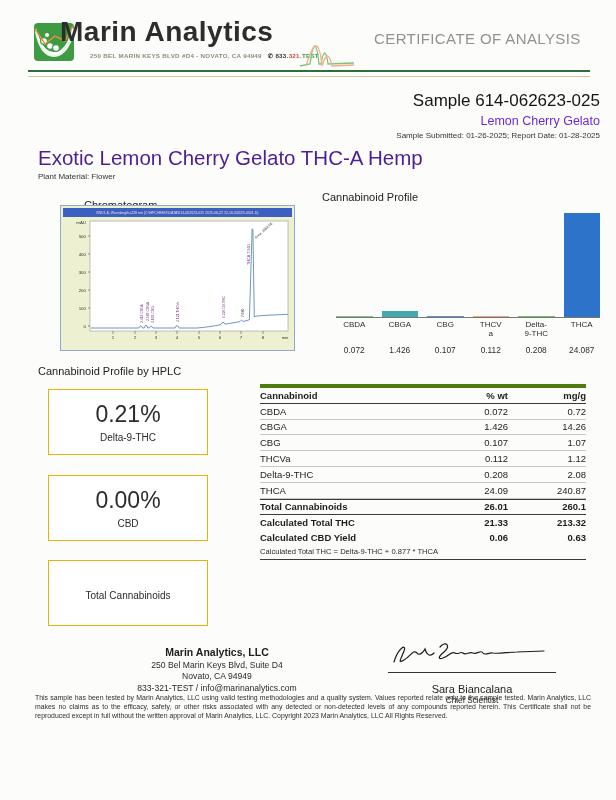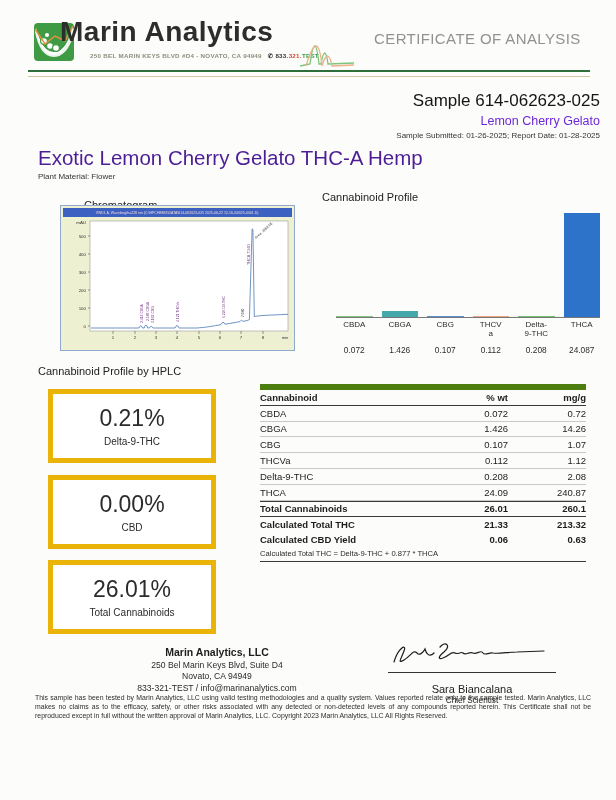--- a/index.html
+++ b/index.html
@@ -29,29 +29,29 @@
   .chrom-wrap{position:absolute;left:60px;top:205px;width:235px;height:146px;}
   
   .chart{position:absolute;left:336px;top:209px;width:264px;}
   .bars{display:flex;align-items:flex-end;justify-content:center;gap:9px;height:108px;border-bottom:1px solid #777;}
   .bar{width:37px;}
   .brow{display:flex;justify-content:center;gap:9px;margin-top:2px;}
   .bcell{width:37px;text-align:center;font-size:8px;color:#2c2c2c;white-space:pre-line;line-height:1.15;}
   .vrow{display:flex;justify-content:center;gap:9px;margin-top:7px;}
   .vcell{width:37px;text-align:center;font-size:8.3px;color:#2c2c2c;}
   
-  .hbox{position:absolute;left:48px;width:158px;height:64px;border:5px solid #eab308;background:#fff;
+  .hbox{position:absolute;left:48px;width:158px;height:64px;border:1px solid #eab308;background:#fff;
         display:flex;flex-direction:column;align-items:center;justify-content:center;}
   .hbox .val{font-size:23px;color:#2b2b2b;}
   .hbox .lab{font-size:10px;color:#2b2b2b;margin-top:4px;}
   
   .tbl{position:absolute;left:260px;top:384px;width:326px;font-size:9.5px;color:#1d1d1d;}
   .trow{display:flex;height:14.8px;align-items:center;border-bottom:0.8px solid #c9c9c9;}
   .trow .c1{flex:1;} .trow .c2{width:70px;text-align:right;} .trow .c3{width:78px;text-align:right;}
-  .thead{font-weight:700;border-top:6px solid #4d7c0f;border-bottom:1.4px solid #3a3a3a;}
+  .thead{font-weight:700;border-top:4px solid #4d7c0f;border-bottom:1.4px solid #3a3a3a;}
   .ttotal{font-weight:700;border-top:1.2px solid #3a3a3a;border-bottom:1.6px solid #3a3a3a;}
   .tcalc{font-weight:700;border-bottom:none;}
   .tfoot{font-size:7.6px;color:#2a2a2a;height:12.5px;display:flex;align-items:center;}
   .tend{border-bottom:1.2px solid #3a3a3a;height:2px;}
   
   .f-co{position:absolute;left:92px;top:646px;width:250px;text-align:center;}
   .f-co .co{font-size:10.5px;font-weight:700;color:#1c1c1c;}
   .f-co .ln{font-size:8.6px;color:#2a2a2a;margin-top:1.5px;}
   .sig{position:absolute;left:372px;top:640px;width:200px;text-align:center;}
   .sig-draw{border-bottom:1px solid #333;display:inline-block;}
@@ -169,21 +169,20 @@
 
   <div class="hbox" style="top:389px;">
     <div class="val">0.21%</div>
     <div class="lab">Delta-9-THC</div>
   </div>
   <div class="hbox" style="top:475px;">
     <div class="val">0.00%</div>
     <div class="lab">CBD</div>
   </div>
   <div class="hbox" style="top:560px;">
-    <div class="val">26.01%</div>
     <div class="lab">Total Cannabinoids</div>
   </div>
 
   <div class="tbl">
     <div class="trow thead">
       <div class="c1">Cannabinoid</div>
       <div class="c2">% wt</div>
       <div class="c3">mg/g</div>
     </div>
     <div class="trow">

